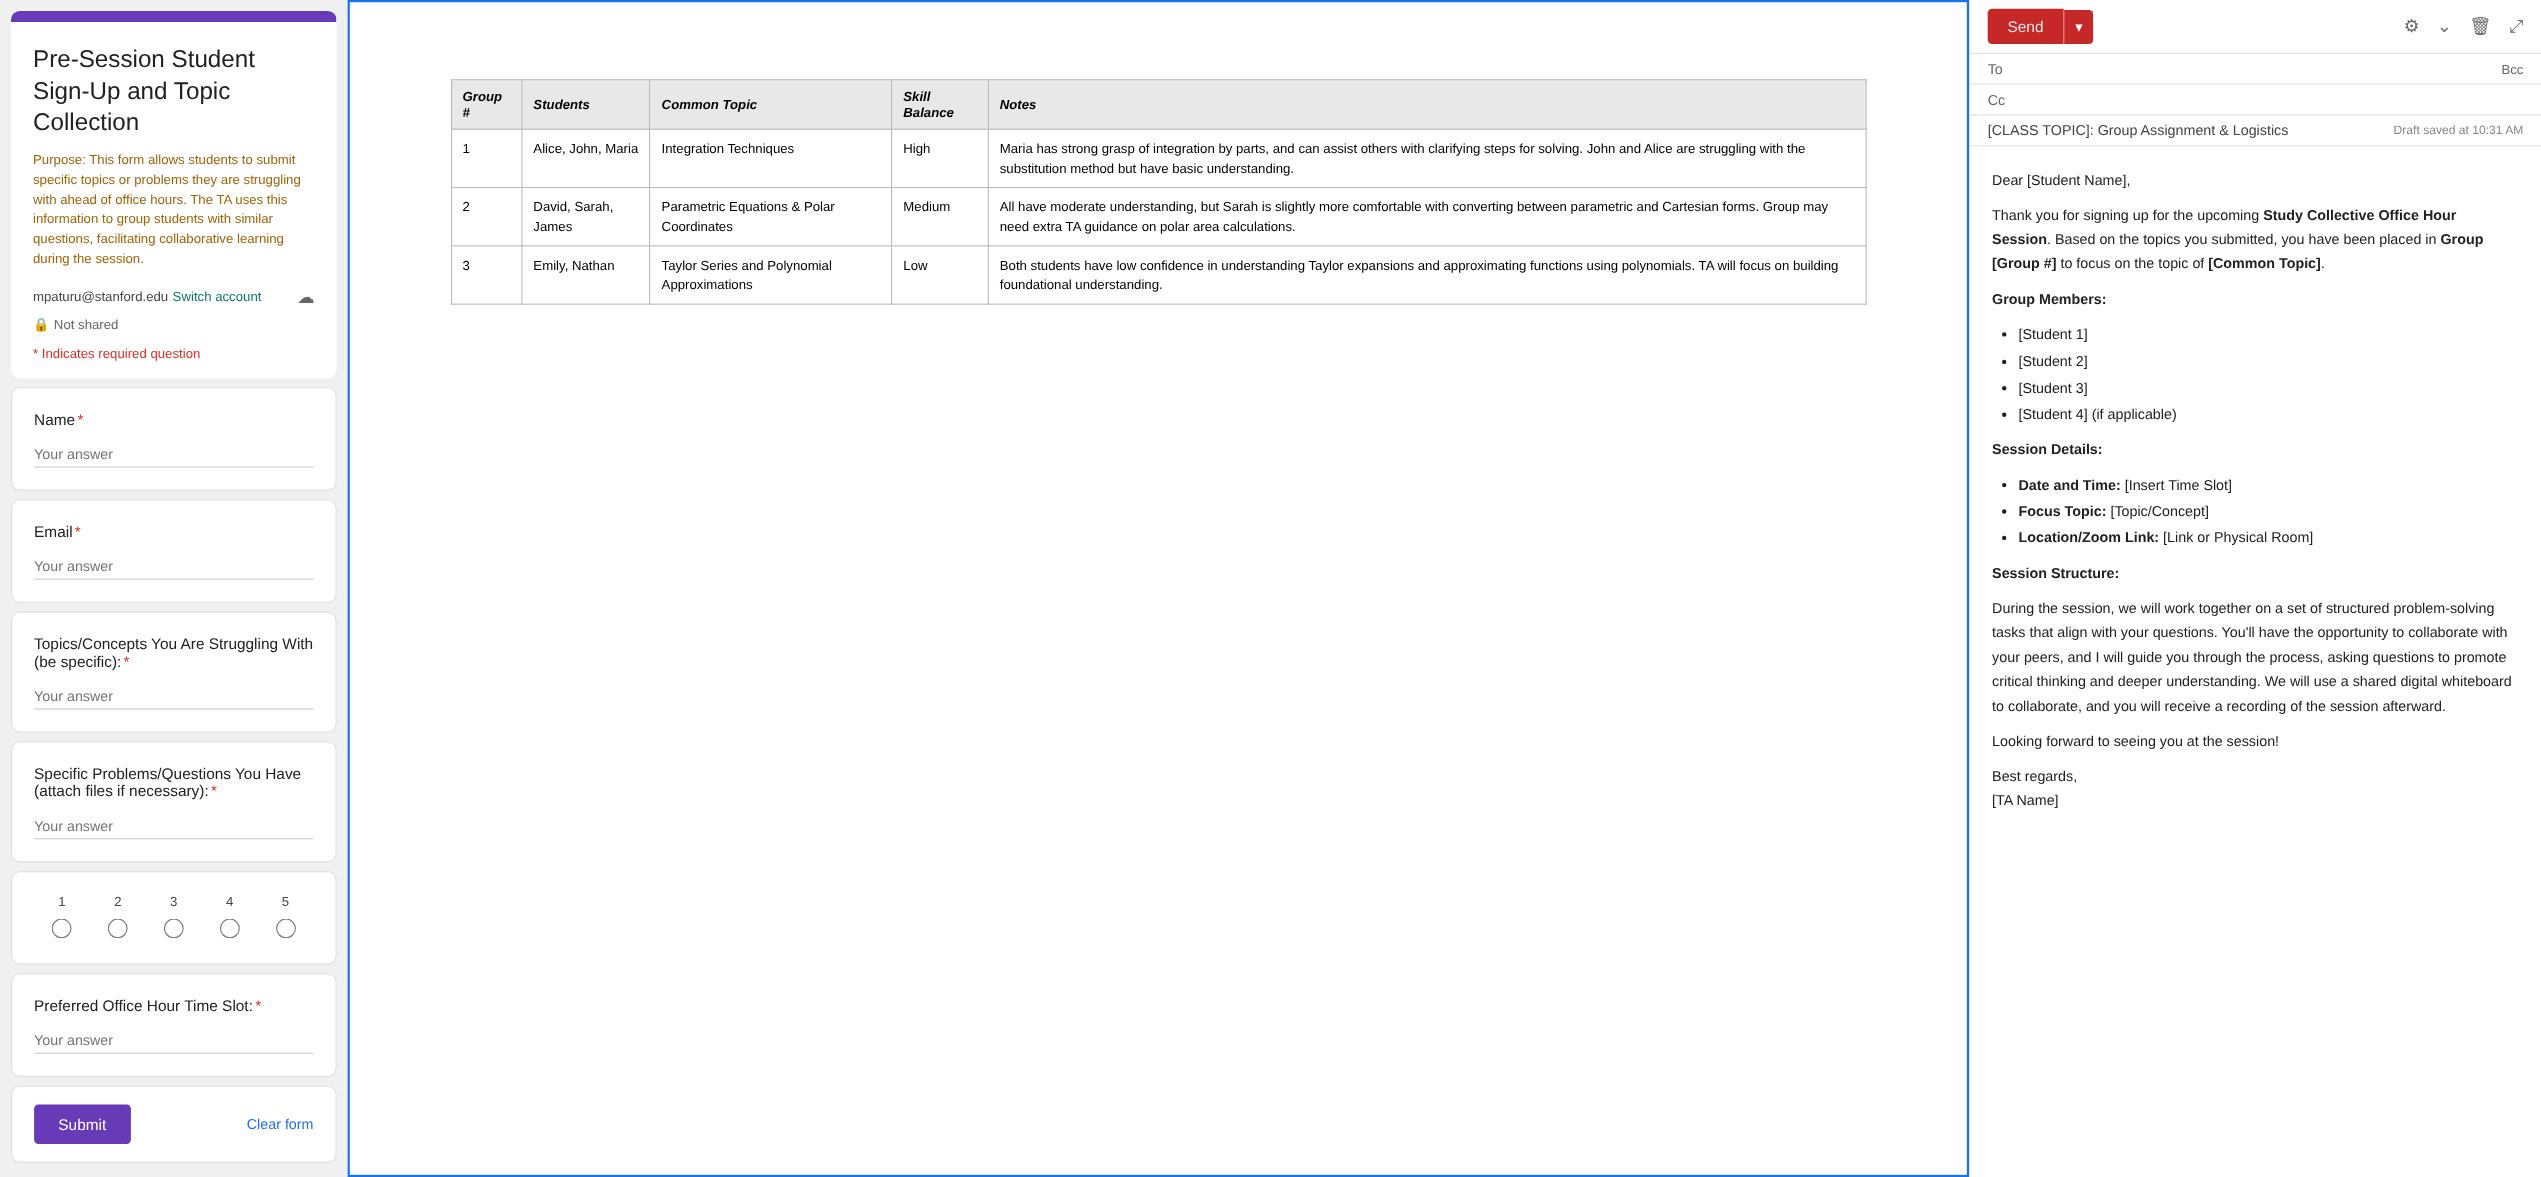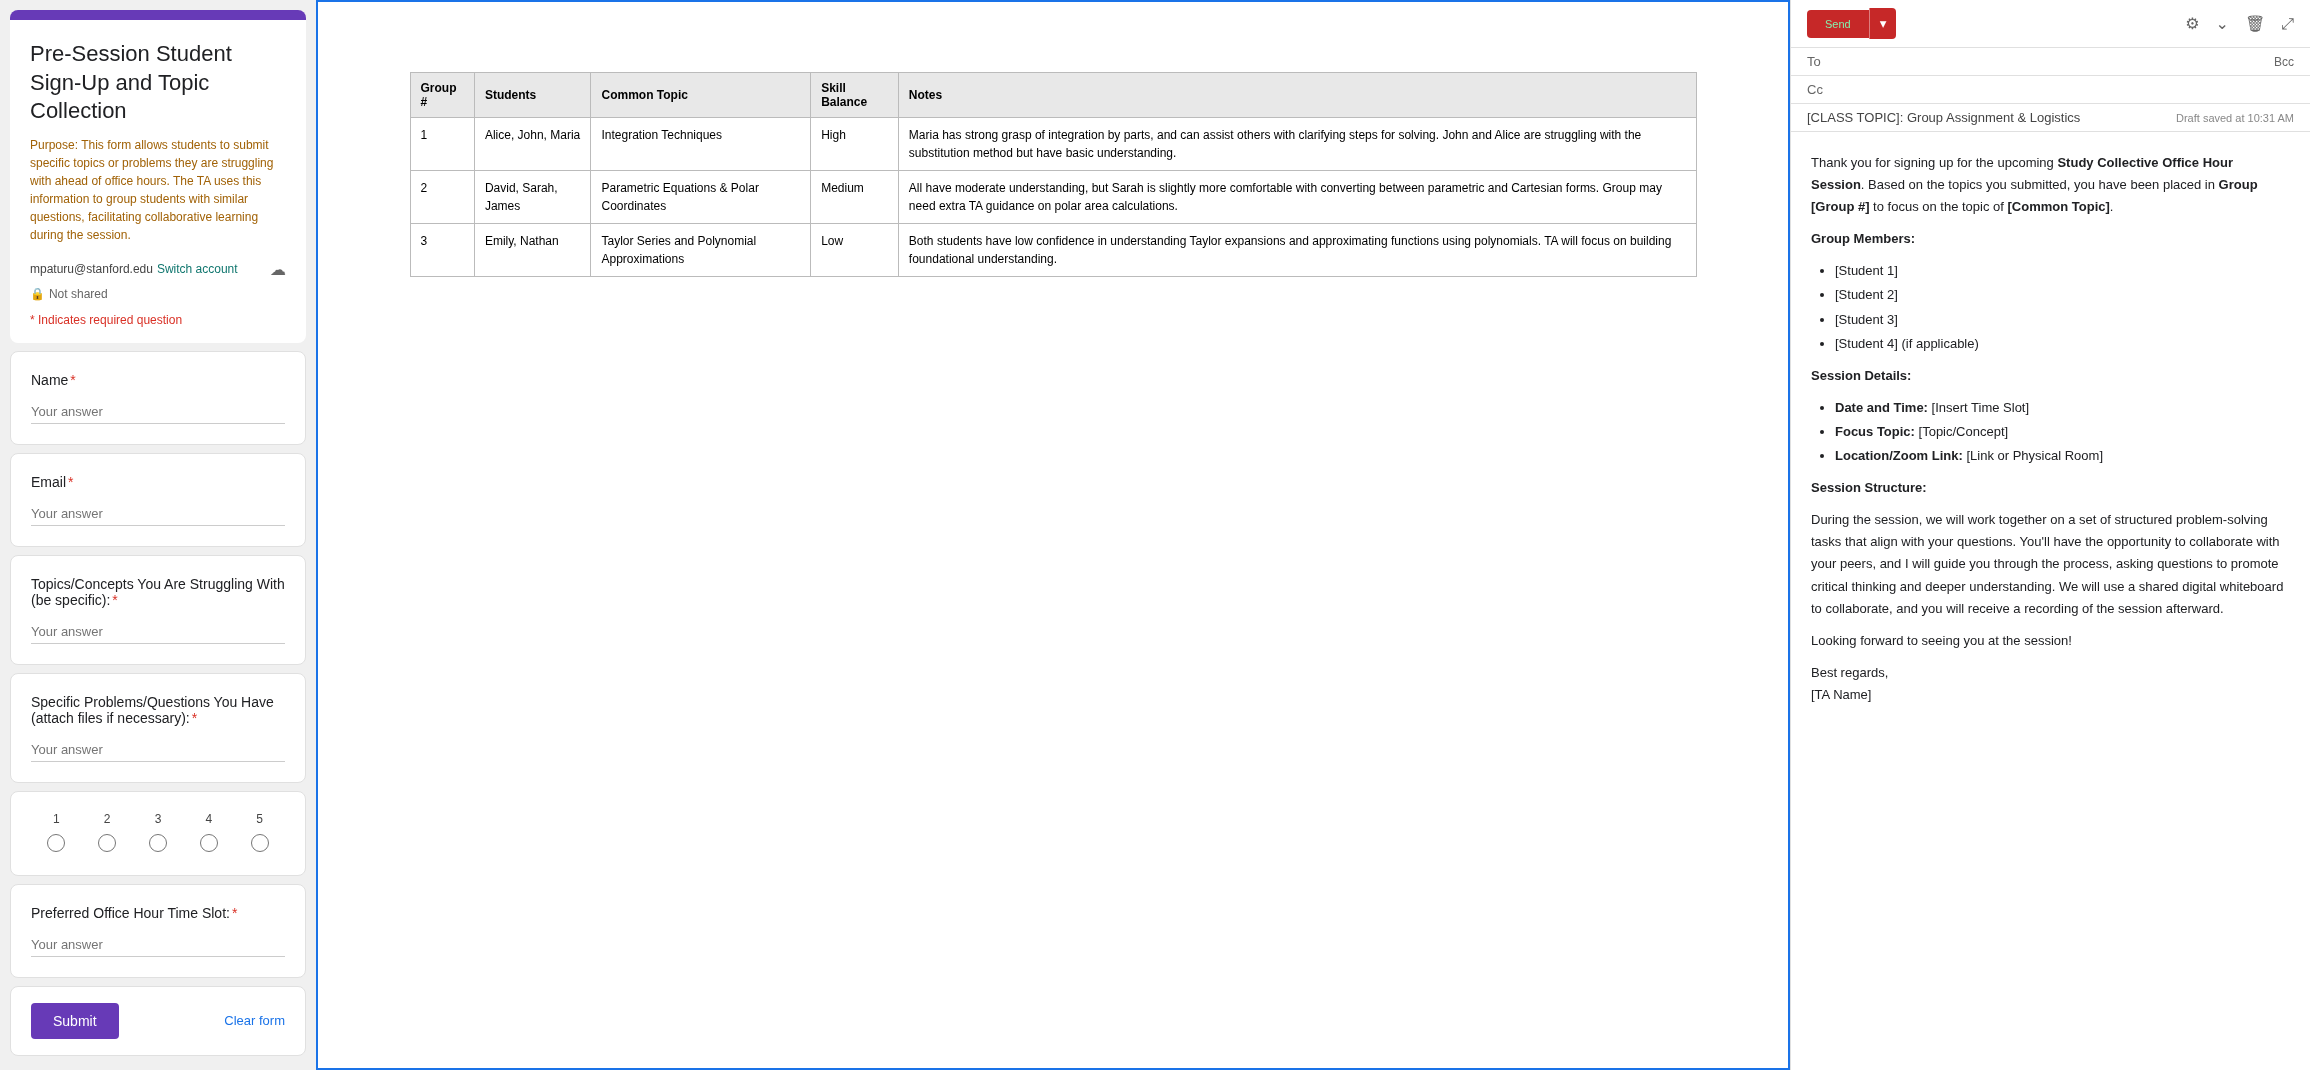--- a/index.html
+++ b/index.html
@@ -175,20 +175,21 @@
       margin-top: 40px;
       font-size: 12px;
     }
     .group-table th {
       background: #e8e8e8;
       border: 1px solid #bbb;
       padding: 8px 10px;
       text-align: left;
       font-weight: 600;
       font-size: 12px;
+      font-style: italic;
     }
     .group-table td {
       border: 1px solid #bbb;
       padding: 8px 10px;
       vertical-align: top;
       font-size: 12px;
       line-height: 1.5;
     }
 
     
@@ -208,25 +209,25 @@
       padding: 8px 16px;
       border-bottom: 1px solid #e0e0e0;
     }
     .email-toolbar-left {
       display: flex;
       align-items: center;
       gap: 0;
     }
     .send-btn {
       background: #c62828;
-      color: #86efac;
+      color: #e5e5e5;
       border: none;
       border-radius: 4px 0 0 4px;
       padding: 8px 18px;
-      font-size: 11px;
+      font-size: 14px;
       cursor: pointer;
       font-weight: 500;
     }
     .send-dropdown-btn {
       background: #c62828;
       color: #fff;
       border: none;
       border-left: 1px solid rgba(255,255,255,0.4);
       border-radius: 0 4px 4px 0;
       padding: 8px 10px;
@@ -448,20 +449,21 @@
     <span class="email-field-label">Cc</span>
     <input class="email-field-input" type="text" value="" style="">
   </div>
 
   <div class="email-subject-row">
     <input class="email-subject-input" type="text" value="[CLASS TOPIC]: Group Assignment &amp; Logistics" style="">
     <span class="email-draft-saved">Draft saved at 10:31 AM</span>
   </div>
 
   <div class="email-body">
+    <p>Dear [Student Name],</p>
     <p>
       Thank you for signing up for the upcoming <strong>Study Collective Office Hour Session</strong>. Based on the topics you submitted, you have been placed in <strong>Group [Group #]</strong> to focus on the topic of <strong>[Common Topic]</strong>.
     </p>
     <p><span class="email-section-header">Group Members:</span></p>
     <ul>
       <li>[Student 1]</li>
       <li>[Student 2]</li>
       <li>[Student 3]</li>
       <li>[Student 4] (if applicable)</li>
     </ul>

